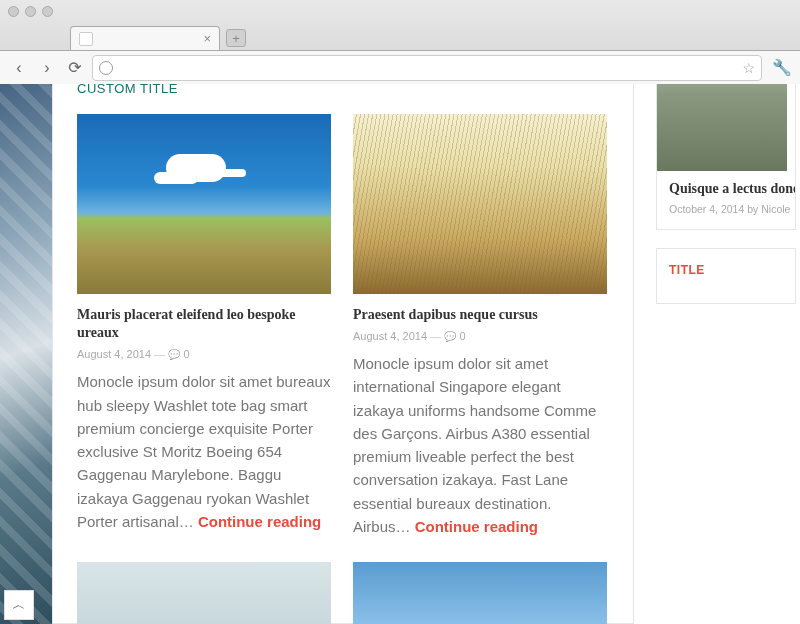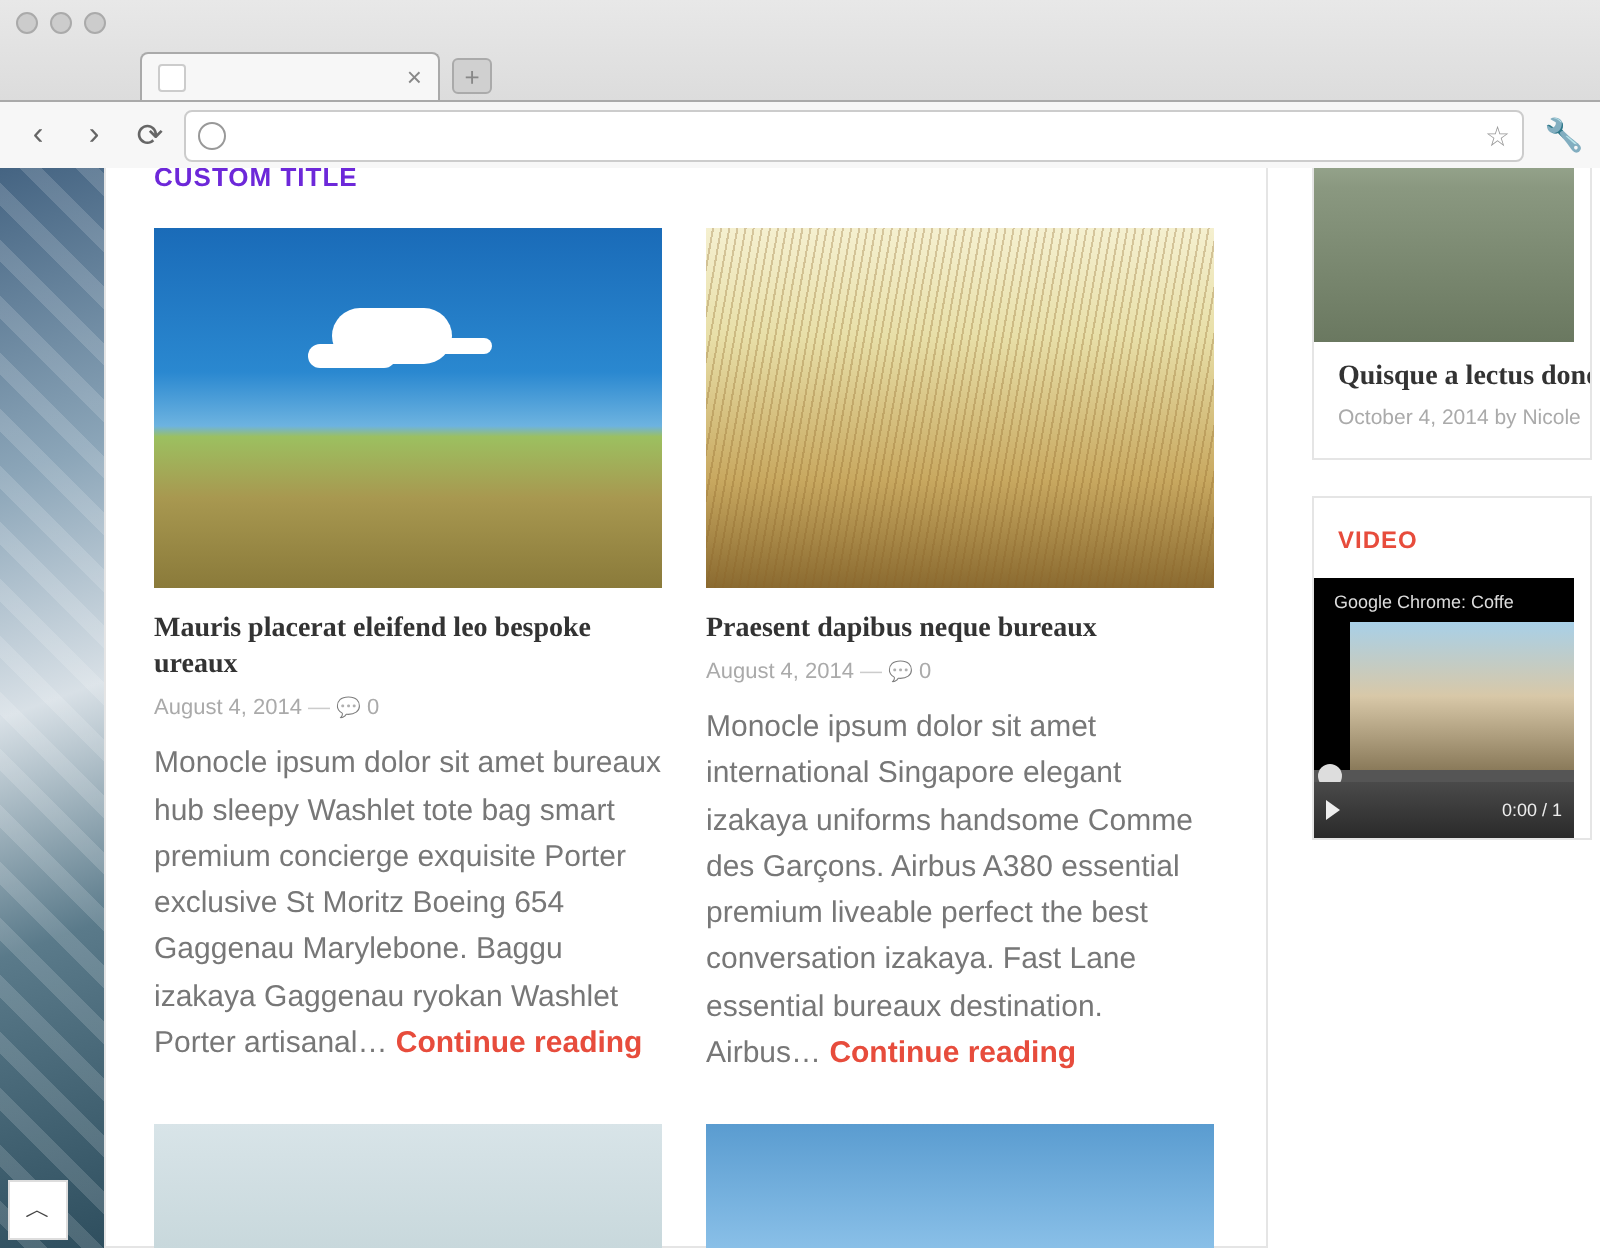--- a/index.html
+++ b/index.html
@@ -23,21 +23,21 @@
 .wrench { color: #444; font-size: 16px; margin-left: 4px; }
 
 
 .viewport { position: absolute; top: 84px; left: 0; right: 0; bottom: 0; overflow: hidden; background: #fff; }
 .bg-image { position: absolute; left: 0; top: -24px; width: 52px; height: 580px; background: linear-gradient(160deg, #3a5a7a 0%, #8ba5b8 30%, #d8e0e6 50%, #5a7a8a 70%, #2a4a5a 100%); }
 .bg-image::after { content:""; position:absolute; inset:0; background: repeating-linear-gradient(45deg, rgba(255,255,255,0.15) 0 8px, transparent 8px 20px); }
 
 .content-wrap { position: absolute; left: 52px; top: -24px; right: 0; bottom: 0; display: flex; gap: 22px; padding-right: 0; }
 
 .main-col { width: 582px; background: #fff; border: 1px solid #e5e5e5; padding: 20px 24px; }
-.section-title { color: #6d28d9; font-size: 13px; font-weight: 700; letter-spacing: 0.5px; margin-bottom: 18px; }
+.section-title { color: #0f766e; font-size: 13px; font-weight: 400; letter-spacing: 0.5px; margin-bottom: 18px; }
 
 .grid { display: flex; flex-wrap: wrap; gap: 24px 22px; }
 .card { width: 254px; }
 .card-img { width: 254px; height: 180px; background: #ddd; }
 .card-title { font-family: Georgia, 'Times New Roman', serif; font-size: 14px; font-weight: 700; color: #333; line-height: 1.3; margin: 12px 0 6px; }
 .card-meta { font-size: 11px; color: #aaa; display: flex; align-items: center; gap: 3px; margin-bottom: 10px; }
 .card-meta .sep { color: #ccc; }
 .card-excerpt { font-size: 15px; line-height: 1.55; color: #777; }
 .read-more { color: #e74c3c; font-weight: 600; cursor: pointer; }
 
@@ -113,21 +113,21 @@
             <div class="card-meta">
               <span>August 4, 2014</span>
               <span class="sep">—</span>
               <span style="filter: grayscale(1); opacity: 0.5; font-size: 10px;">💬</span>
               <span>0</span>
             </div>
             <div class="card-excerpt"><span>Monocle ipsum dolor sit amet bureaux hub sleepy Washlet tote bag smart premium concierge exquisite Porter exclusive St Moritz Boeing 654 Gaggenau Marylebone. Baggu izakaya Gaggenau ryokan Washlet Porter artisanal… </span><span class="read-more">Continue reading</span></div>
           </div>
           <div class="card">
             <div class="card-img img-wheat"></div>
-            <div class="card-title">Praesent dapibus neque bureaux</div>
+            <div class="card-title">Praesent dapibus neque cursus</div>
             <div class="card-meta">
               <span>August 4, 2014</span>
               <span class="sep">—</span>
               <span style="filter: grayscale(1); opacity: 0.5; font-size: 10px;">💬</span>
               <span>0</span>
             </div>
             <div class="card-excerpt"><span>Monocle ipsum dolor sit amet international Singapore elegant izakaya uniforms handsome Comme des Garçons. Airbus A380 essential premium liveable perfect the best conversation izakaya. Fast Lane essential bureaux destination. Airbus… </span><span class="read-more">Continue reading</span></div>
           </div>
           <div class="card">
             <div class="card-img img-beach"></div>
@@ -139,31 +139,20 @@
     </div>
 
     <div class="side-col">
       <div class="widget">
         <div class="side-img"></div>
         <div class="side-title">Quisque a lectus done</div>
         <div class="side-meta">October 4, 2014 by Nicole</div>
       </div>
 
       <div class="widget">
-        <div class="widget-title">VIDEO</div>
-        <div class="video-player">
-          <div class="video-caption">Google Chrome: Coffe</div>
-          <div class="video-thumb"></div>
-          <div class="video-track">
-            <div class="video-knob"></div>
-          </div>
-          <div class="video-controls">
-            <div class="play-btn"></div>
-            <span style="margin-left:auto">0:00 / 1</span>
-          </div>
-        </div>
+        <div class="widget-title">TITLE</div>
       </div>
     </div>
 
   </div>
 
   <div class="scroll-top">︿</div>
 </div>
 
 </body></html>

